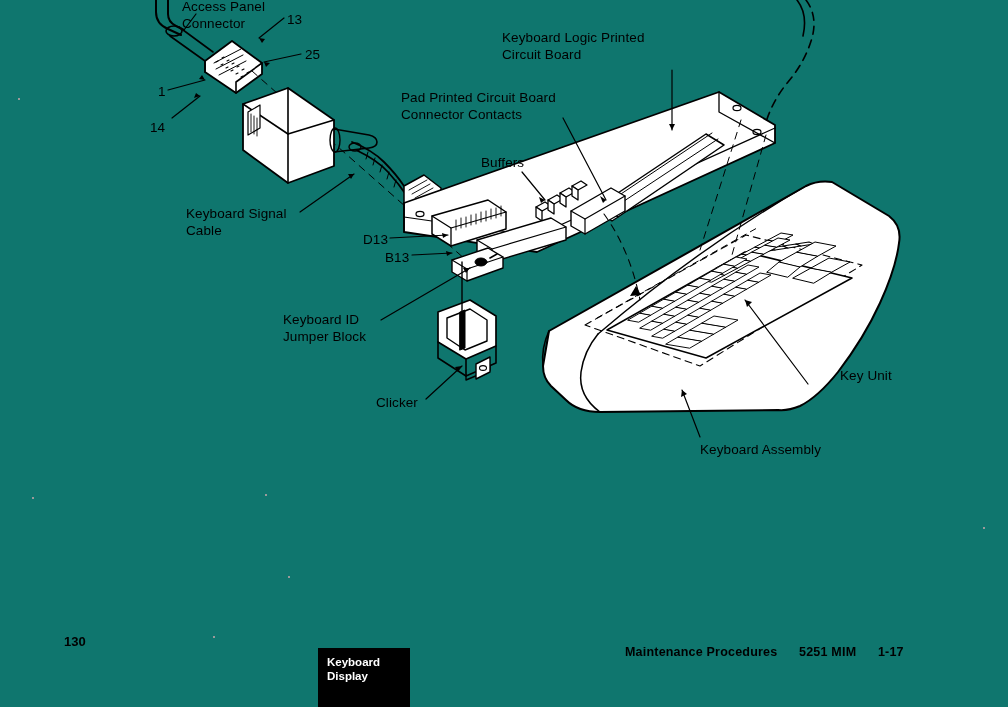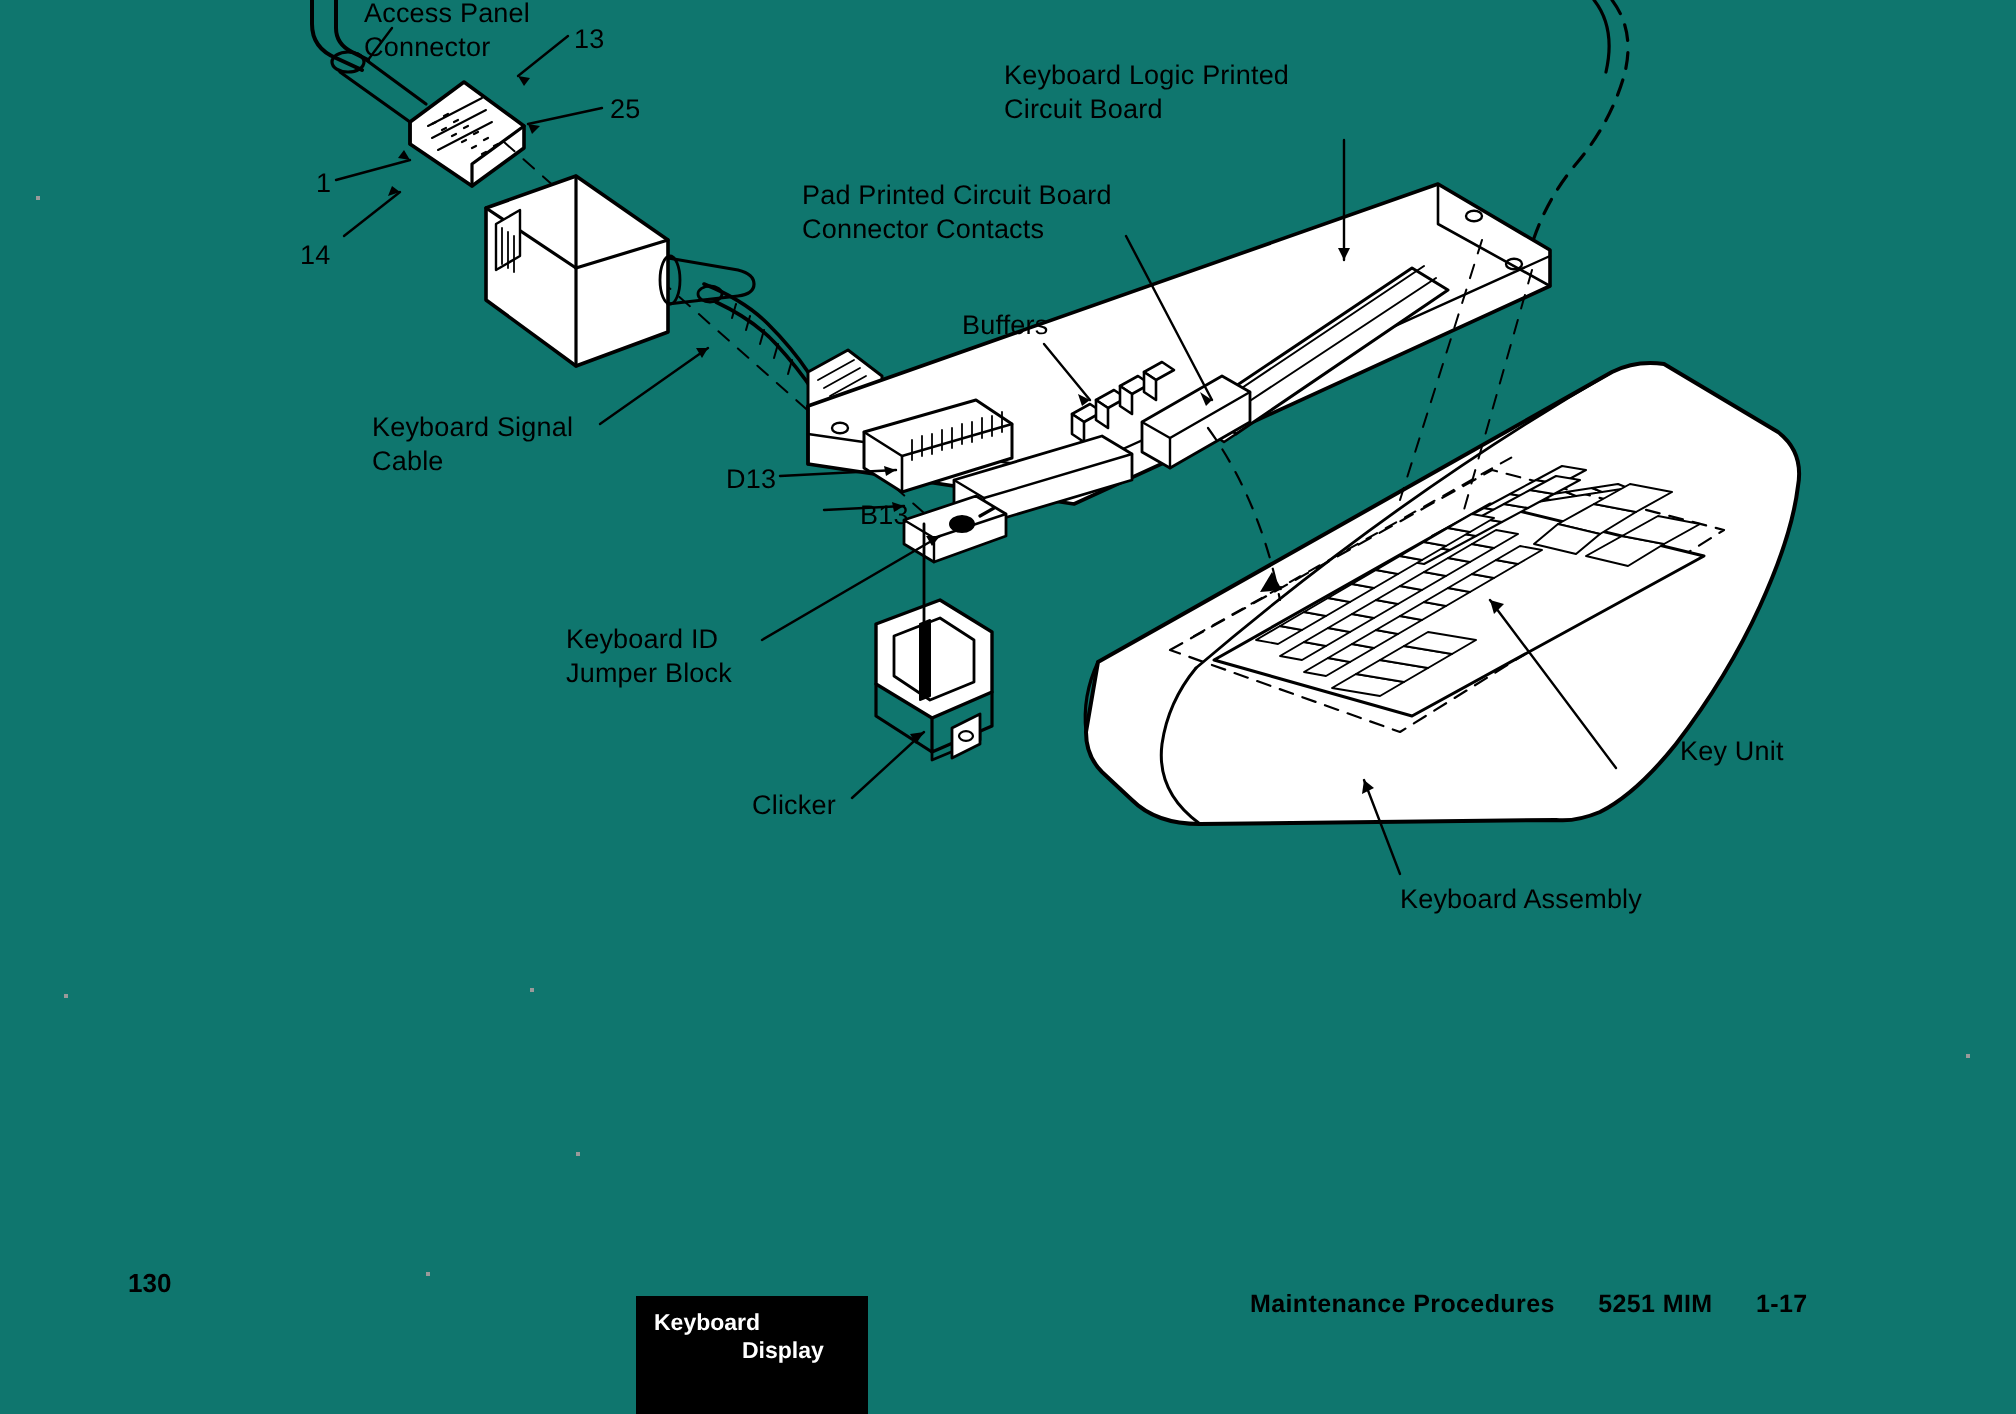--- a/index.html
+++ b/index.html
@@ -50,21 +50,21 @@
     top: 645px;
     font-size: 12.5px;
     font-weight: bold;
     letter-spacing: 0.2px;
   }
   #footer-right span { margin-right: 18px; }
   #tab-block {
     position: absolute;
     left: 318px;
     top: 648px;
-    width: 116px;
+    width: 92px;
     height: 59px;
     background: #000000;
     color: #ffffff;
   }
   #tab-block .tab-text {
     position: absolute;
     left: 9px;
     top: 7px;
     font-size: 11.5px;
     line-height: 14px;
@@ -383,42 +383,42 @@
   <div class="lbl" style="left:401px; top:89px;">Pad Printed Circuit Board
 Connector Contacts</div>
 
   <div class="lbl" style="left:481px; top:154px;">Buffers</div>
 
   <div class="lbl" style="left:186px; top:205px;">Keyboard Signal
 Cable</div>
 
   <div class="lbl" style="left:363px; top:231px;">D13</div>
 
-  <div class="lbl" style="left:385px; top:249px;margin-left:45px;">B13</div>
+  <div class="lbl" style="left:385px; top:249px;">B13</div>
 
   <div class="lbl" style="left:283px; top:311px;">Keyboard ID
 Jumper Block</div>
 
   <div class="lbl" style="left:376px; top:394px;">Clicker</div>
 
   <div class="lbl" style="left:812px; top:367px;margin-left:28px;">Key Unit</div>
 
   <div class="lbl" style="left:700px; top:441px;">Keyboard Assembly</div>
 
   <div id="footer-page">130</div>
 
   <div id="footer-right">
     <span>Maintenance Procedures</span>
     <span>5251 MIM</span>
     <span>1-17</span>
   </div>
 
   <div id="tab-block">
     <div class="tab-text">Keyboard</div>
-    <div class="tab-text" style="top:21px;margin-left:44px;">Display</div>
+    <div class="tab-text" style="top:21px;">Display</div>
   </div>
 
   <div class="speck" style="left:18px; top:98px;"></div>
   <div class="speck" style="left:32px; top:497px;"></div>
   <div class="speck" style="left:265px; top:494px;"></div>
   <div class="speck" style="left:288px; top:576px;"></div>
   <div class="speck" style="left:213px; top:636px;"></div>
   <div class="speck" style="left:983px; top:527px;"></div>
 </div>
 

